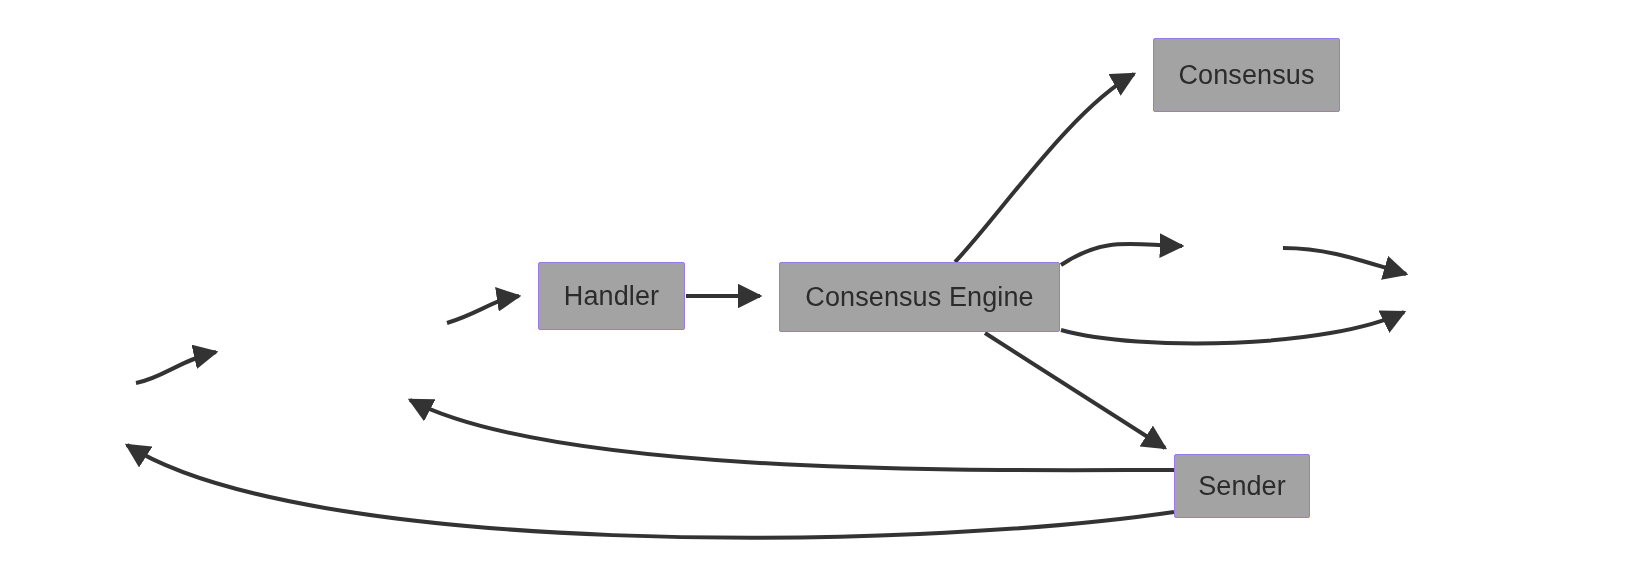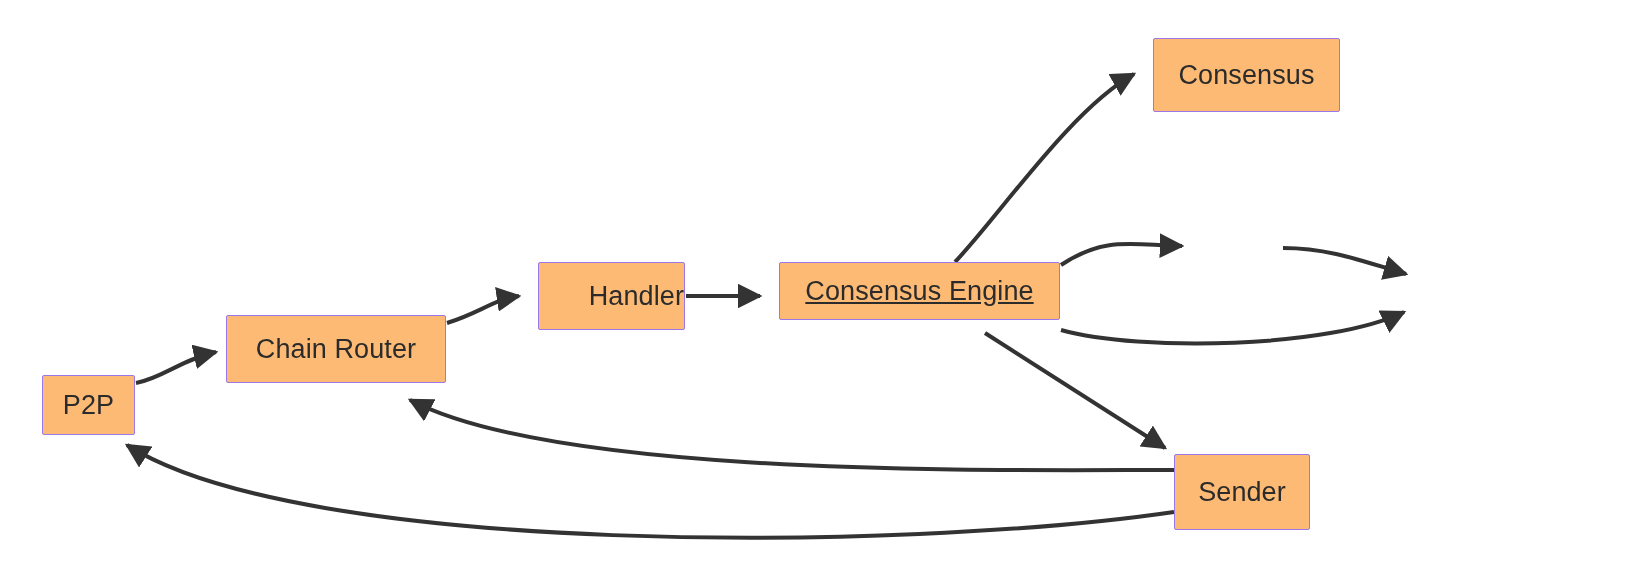--- a/index.html
+++ b/index.html
@@ -22,21 +22,21 @@
     position: absolute;
     left: 0;
     top: 0;
     width: 1634px;
     height: 586px;
     pointer-events: none;
   }
   .node {
     position: absolute;
     box-sizing: border-box;
-    background: #fdba74;
+    background: #a3a3a3;
     border: 1.6px solid #9b77e8;
     border-radius: 2px;
     display: flex;
     align-items: center;
     justify-content: center;
     color: #2b2b2b;
     font-size: 27px;
     line-height: 1;
     letter-spacing: 0.1px;
     white-space: nowrap;
@@ -76,39 +76,33 @@
       <path d="M 1061 330 C 1140 352, 1330 348, 1404 312" marker-end="url(#arrow)"></path>
 
       <path d="M 985 333 L 1165 448" marker-end="url(#arrow)"></path>
 
       <path d="M 1174 470 C 1000 470, 560 478, 410 400" marker-end="url(#arrow)"></path>
 
       <path d="M 1174 512 C 900 552, 300 556, 127 445" marker-end="url(#arrow)"></path>
     </g>
   </svg>
 
-  <div class="node" style="left:42px; top:375px; width:93px; height:60px;">
-    <span class="node-label">P2P</span>
-  </div>
 
-  <div class="node" style="left:226px; top:315px; width:220px; height:68px;">
-    <span class="node-label">Chain Router</span>
-  </div>
 
-  <div class="node" style="left:538px; top:262px; width:147px; height:68px;justify-content:flex-end;">
+  <div class="node" style="left:538px; top:262px; width:147px; height:68px;">
     <span class="node-label">Handler</span>
   </div>
 
-  <div class="node" style="left:779px; top:262px; width:281px; height:58px;text-decoration:underline;">
+  <div class="node" style="left:779px; top:262px; width:281px; height:70px;">
     <span class="node-label">Consensus Engine</span>
   </div>
 
   <div class="node" style="left:1153px; top:38px; width:187px; height:74px;">
     <span class="node-label">Consensus</span>
   </div>
 
 
 
-  <div class="node" style="left:1174px; top:454px; width:136px; height:76px;">
+  <div class="node" style="left:1174px; top:454px; width:136px; height:64px;">
     <span class="node-label">Sender</span>
   </div>
 
 </div>
 
 </body></html>

